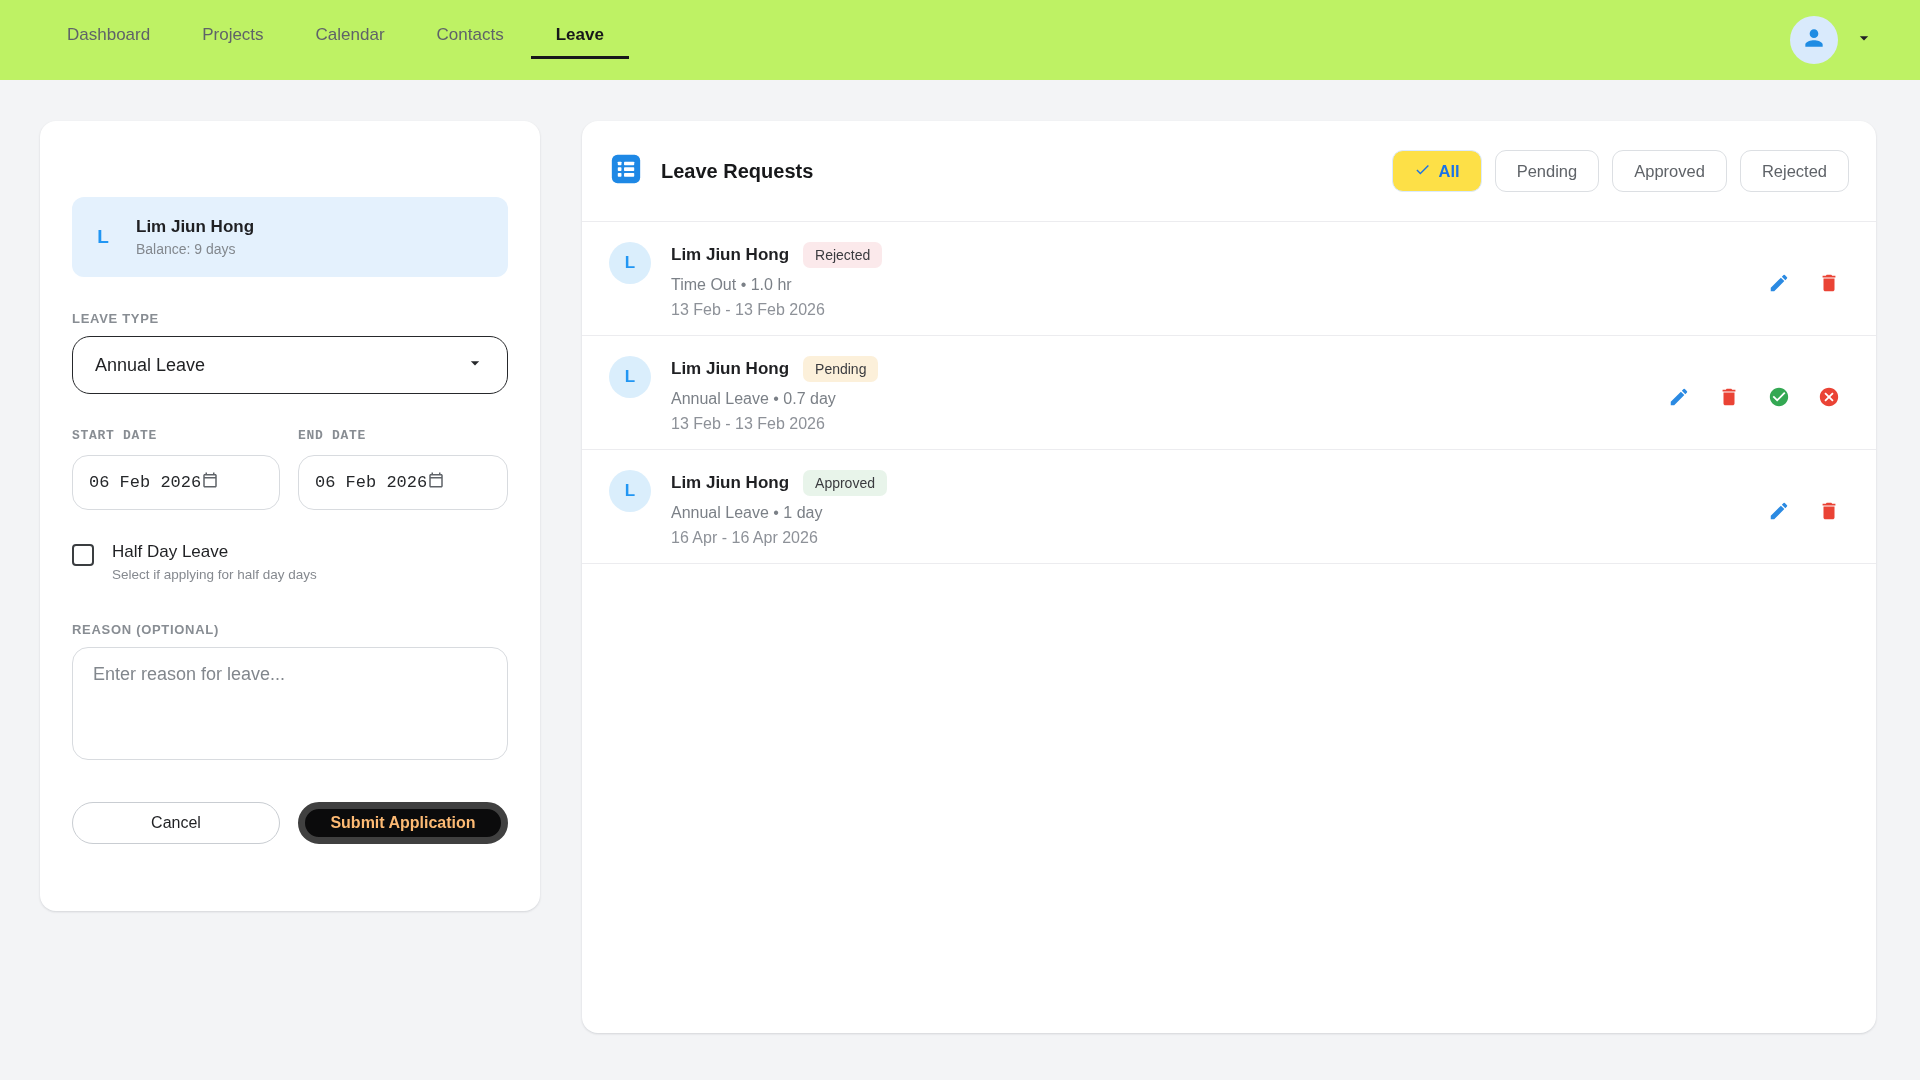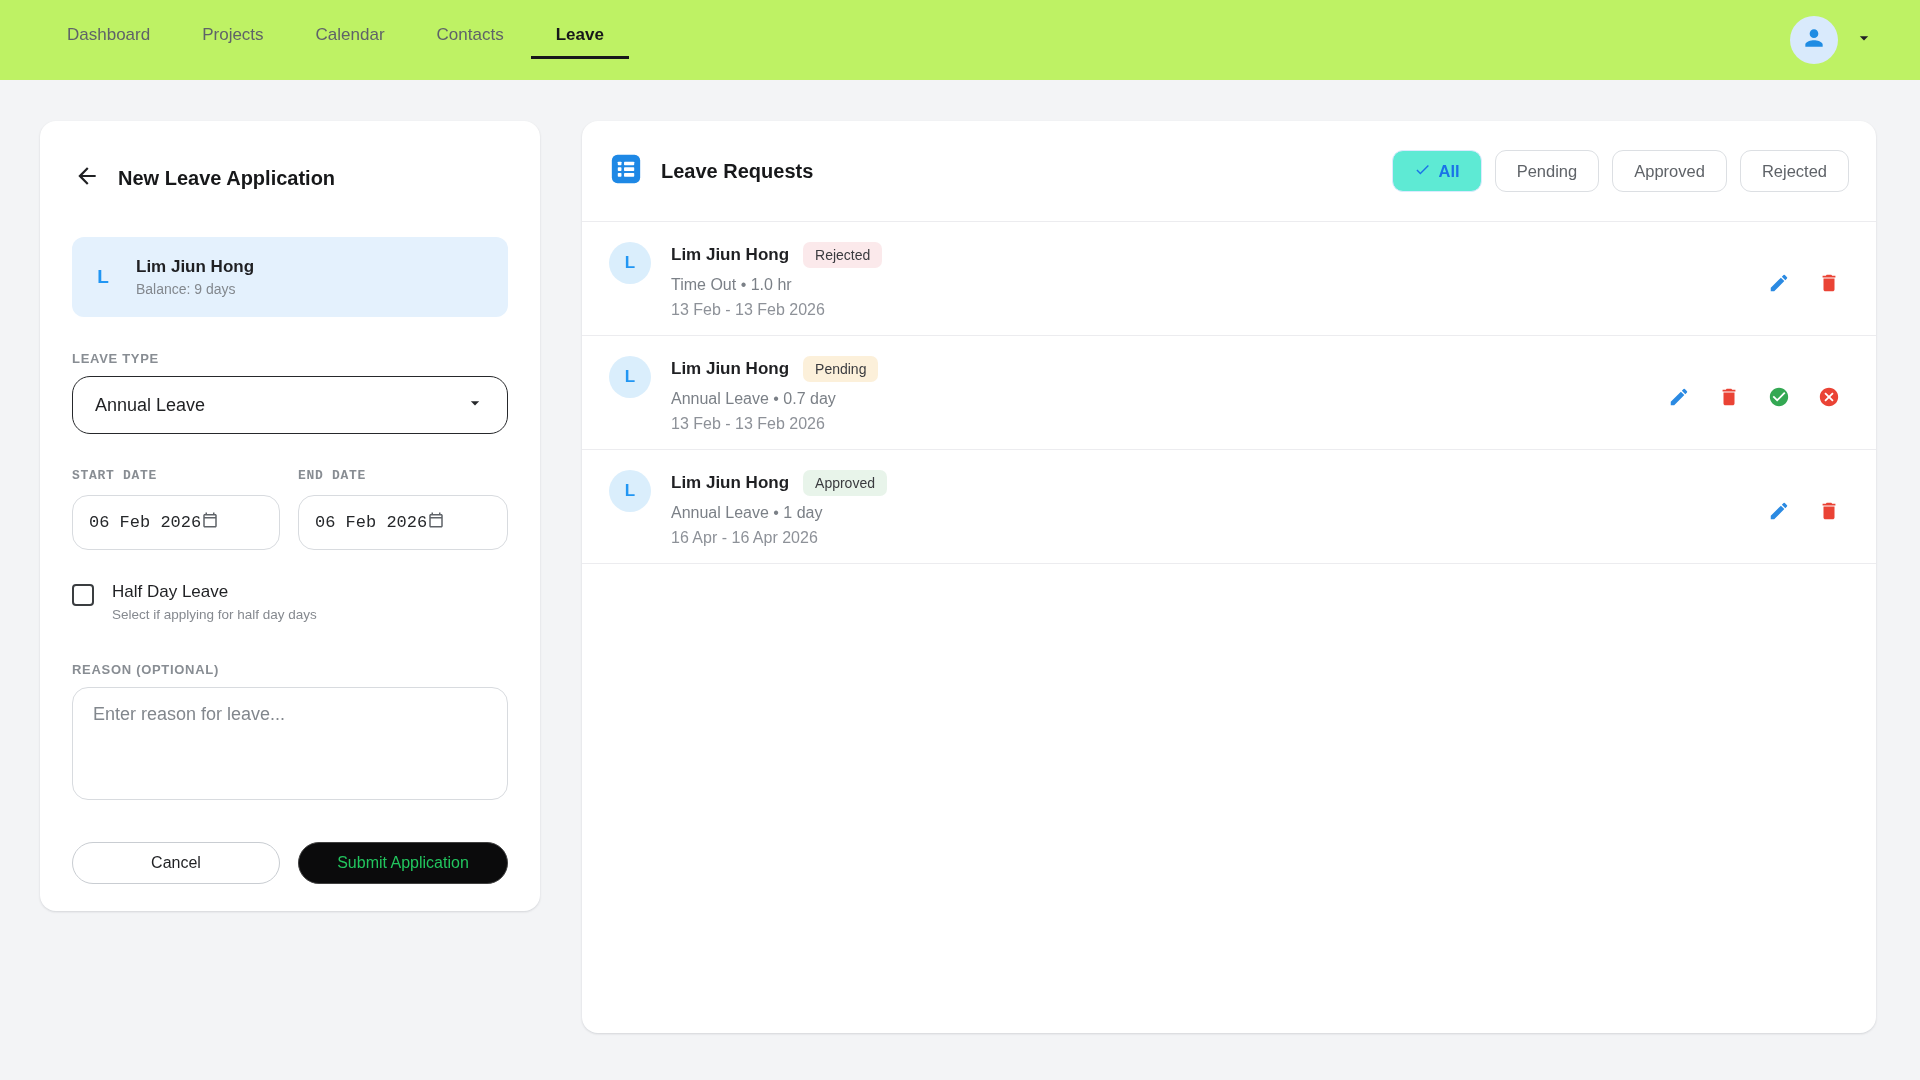--- a/index.html
+++ b/index.html
@@ -38,28 +38,28 @@
   .halfday-row { margin-top:32px; display:flex; gap:18px; }
   .checkbox { width:22px; height:22px; border:2.5px solid #3a3d40; border-radius:4px; margin-top:2px; cursor:pointer; background:#fff; flex:0 0 auto; }
   .halfday-label { font-size:17px; color:#1f2023; }
   .halfday-hint { font-size:13.5px; color:#85898f; margin-top:5px; }
   .reason-label { margin-top:40px; }
   textarea.reason { margin-top:10px; width:436px; height:113px; border:1px solid #d8dbdf; border-radius:16px; padding:16px 20px; font-size:18px; font-family:"Liberation Sans","DejaVu Sans",sans-serif; color:#1f2023; resize:none; outline:none; }
   textarea.reason::placeholder { color:#82878d; }
   .btn-row { margin-top:38px; display:flex; gap:18px; }
   .btn { height:42px; border-radius:999px; display:flex; align-items:center; justify-content:center; font-size:16px; cursor:pointer; }
   .btn-cancel { width:208px; background:#fff; border:1px solid #c9cdd2; color:#1f2023; }
-  .btn-submit { width:210px; background:#0b0b0c; border:1px solid #404040; color:#22c55e; font-weight:400; }
+  .btn-submit { width:210px; background:#0b0b0c; border:7px solid #404040; color:#fdba74; font-weight:700; }
 
   
   .panel-header { height:101px; display:flex; align-items:center; padding:0 27px; border-bottom:1px solid #ececef; }
   .panel-title { font-size:20px; font-weight:700; color:#17181a; margin-left:18px; }
   .chips { margin-left:auto; display:flex; gap:13px; }
   .chip { height:42px; padding:0 21px; border:1px solid #dcdfe3; border-radius:11px; background:#fff; display:flex; align-items:center; gap:8px; font-size:16.5px; color:#5f6368; cursor:pointer; }
-  .chip.active { background:#5eead4; border-color:#dbeafe; color:#1a73e8; font-weight:600; }
+  .chip.active { background:#fde047; border-color:#dbeafe; color:#1a73e8; font-weight:600; }
 
   .request-row { height:114px; display:flex; padding:20px 36px 0 27px; border-bottom:1px solid #ececef; }
   .row-avatar { width:42px; height:42px; border-radius:50%; background:#daeefc; display:flex; align-items:center; justify-content:center; font-size:17px; font-weight:700; color:#2196f3; flex:0 0 auto; }
   .row-body { margin-left:20px; }
   .row-top { display:flex; align-items:center; gap:14px; }
   .row-name { font-size:17px; font-weight:700; color:#1f2023; }
   .badge { font-size:14px; color:#3a3b3f; padding:5px 12px; border-radius:7px; }
   .badge--rejected { background:#fbe9eb; }
   .badge--pending  { background:#fcf0da; }
   .badge--approved { background:#e8f4ea; }
@@ -89,30 +89,20 @@
     </div>
     <span>
       <svg width="20" height="20" viewBox="0 0 24 24">
           <path fill="#202124" d="M7 10l5 5 5-5z"></path>
         </svg>
     </span>
   </div>
 </div>
 
 <div class="card left-card">
-  <div class="form-title-row">
-    <div class="back-btn">
-      <span>
-        <svg width="26" height="26" viewBox="0 0 24 24">
-            <path fill="#202124" d="M20 11H7.83l5.59-5.59L12 4l-8 8 8 8 1.41-1.41L7.83 13H20v-2z"></path>
-          </svg>
-      </span>
-    </div>
-    <div class="form-title">New Leave Application</div>
-  </div>
 
   <div class="employee-card">
     <div class="employee-initial">L</div>
     <div>
       <div class="employee-name">Lim Jiun Hong</div>
       <div class="employee-balance">Balance: 9 days</div>
     </div>
   </div>
 
   <div class="field-label">LEAVE TYPE</div>

